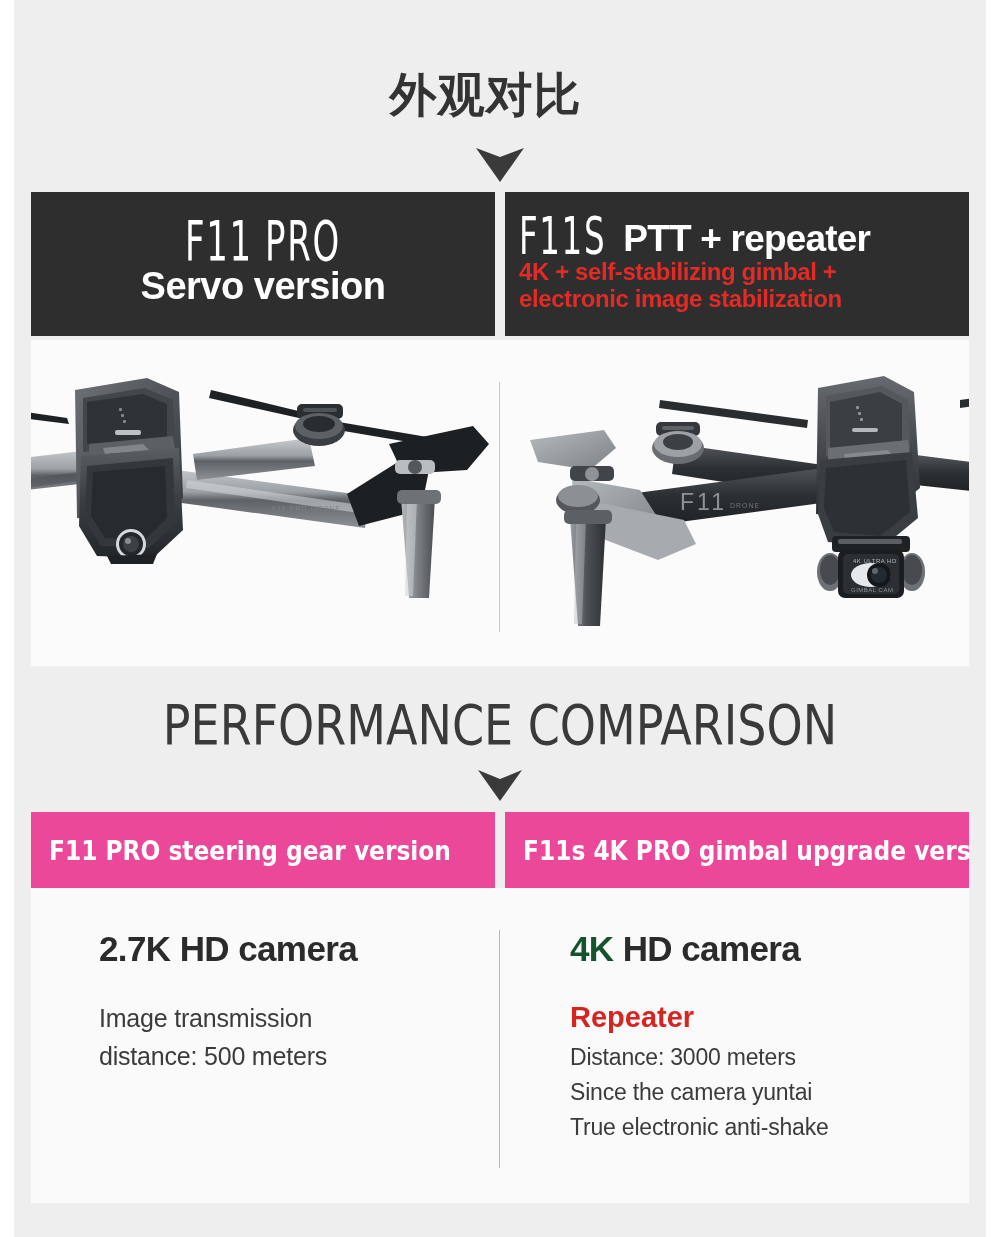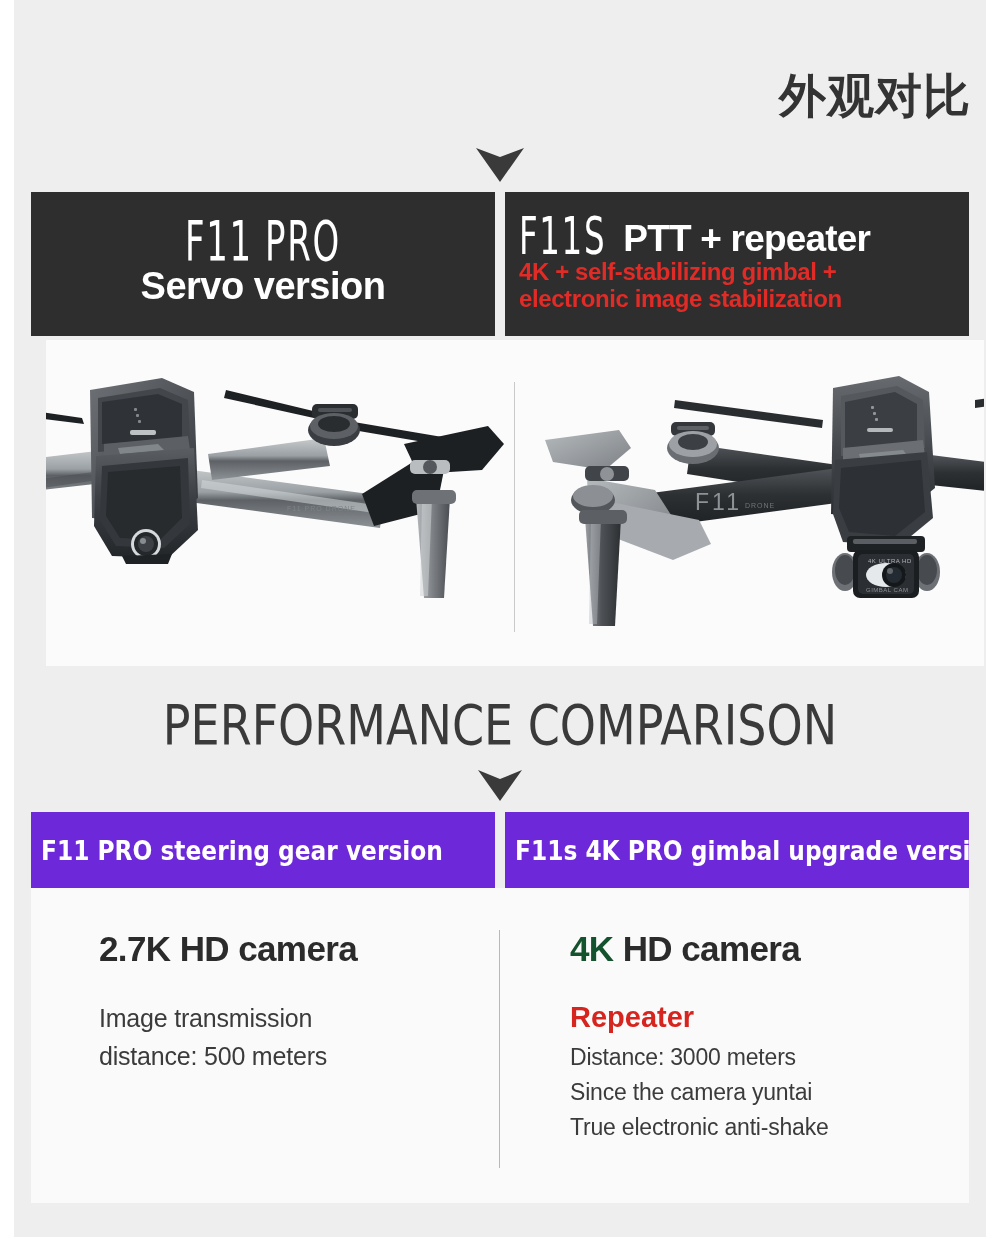--- a/index.html
+++ b/index.html
@@ -25,22 +25,22 @@
     left: 14px; top: 0;
     width: 972px; height: 1237px;
     background: #eeeeee;
   }
 
   
   .cn-title {
     position: absolute;
     left: 0; top: 72px;
     width: 971px;
-    text-align: right;
-    font-family: Liberation Sans, sans-serif;
+    text-align: center;
+    font-family: Liberation Serif, serif;
     font-size: 47px;
     font-weight: 700;
     letter-spacing: 1px;
     color: #333333;
     line-height: 1;
   }
 
   
   .chevron {
     position: absolute;
@@ -114,21 +114,21 @@
     font-size: 24px;
     font-weight: 700;
     line-height: 1.12;
     letter-spacing: -0.4px;
     white-space: nowrap;
   }
 
   
   .photo-row {
     position: absolute;
-    left: 46px; top: 340px;
+    left: 31px; top: 340px;
     width: 938px; height: 326px;
     background: #0c4a6e;
     display: flex;
   }
   .photo-cell {
     position: relative;
     flex: 1 1 0;
     overflow: hidden;
     background: #fbfbfb;
   }
@@ -157,24 +157,24 @@
   
   .spec-hdr-row {
     position: absolute;
     left: 31px; top: 812px;
     width: 938px; height: 76px;
     display: flex;
     gap: 10px;
   }
   .spec-hdr {
     flex: 1 1 0;
-    background: #6d28d9;
+    background: #ec4899;
     display: flex;
     align-items: center;
-    padding: 0 10px;
+    padding: 0 18px;
     overflow: hidden;
     text-align: center;
   }
   .spec-hdr-text {
     font-family: "Liberation Sans Narrow", "DejaVu Sans Condensed", "Liberation Sans", sans-serif;
     font-size: 27px;
     font-weight: 700;
     color: #ffffff;
     white-space: nowrap;
     letter-spacing: 0px;

